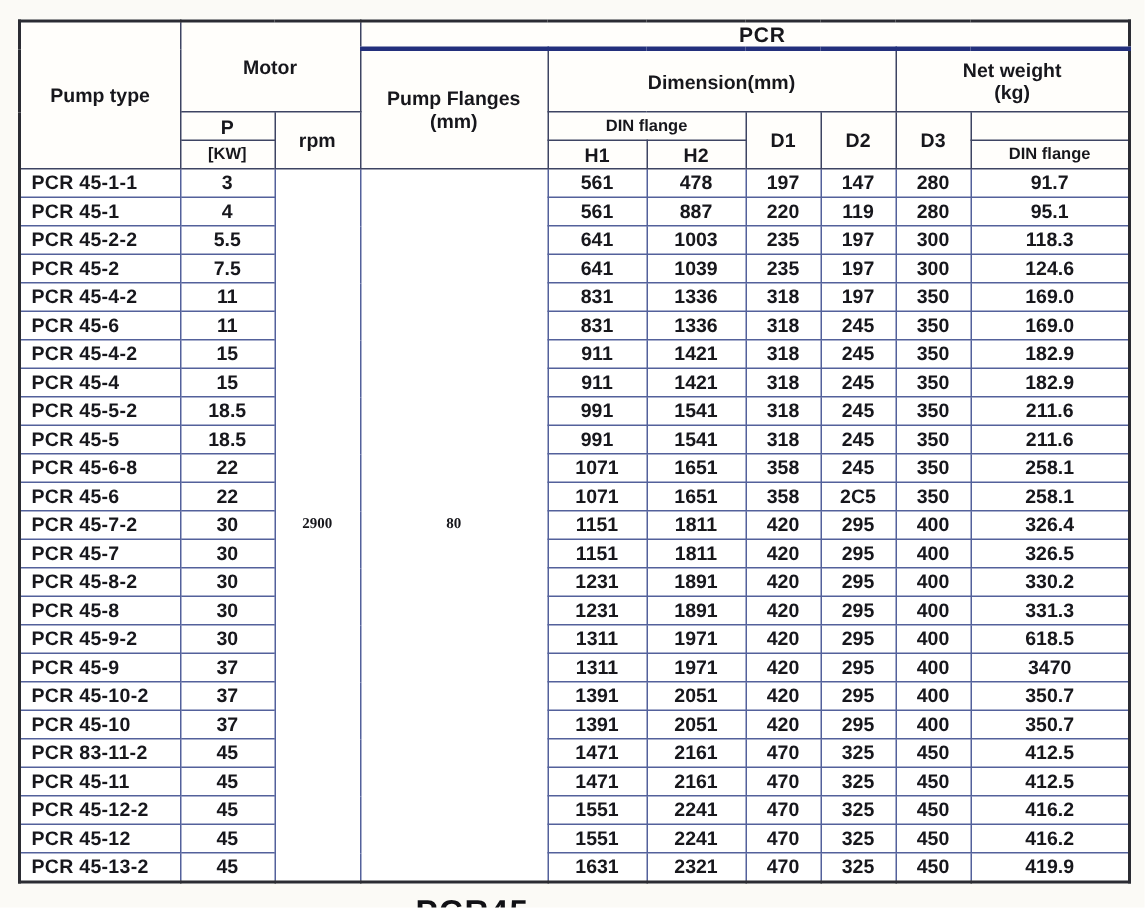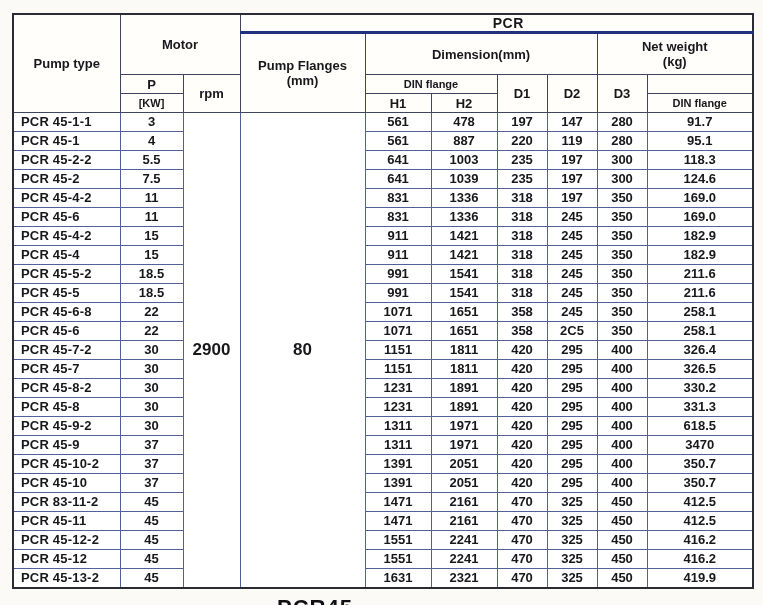--- a/index.html
+++ b/index.html
@@ -38,21 +38,21 @@
   thead th{border-color:var(--head-grid);font-size:13px;background:#fffefb;}
   tr.hr1{height:17px;}
   tr.hr2{height:42px;}
   tr.hr3{height:19px;}
   tr.hr4{height:19px;}
   th.pcr{font-size:14px;border-bottom:3px solid var(--accent);letter-spacing:0.5px;padding-left:24px;}
   th .l{line-height:15px;font-size:13px;}
   th.small{font-size:11px;}
   tbody td{height:18px;font-size:13px;line-height:16px;}
   tbody td.pump-col{text-align:left;padding-left:7px;letter-spacing:0.2px;margin-left:24px;}
-  tbody td.merged{font-size:17px;}
+  tbody td.merged{font-size:10px;font-family:Liberation Serif, serif;}
   .caption{
     margin:6px 0 0 238px;
     width:130px;
     text-align:center;
     font-size:22px;
     font-weight:bold;
     letter-spacing:1px;
     color:#101014;
   }
 </style>

